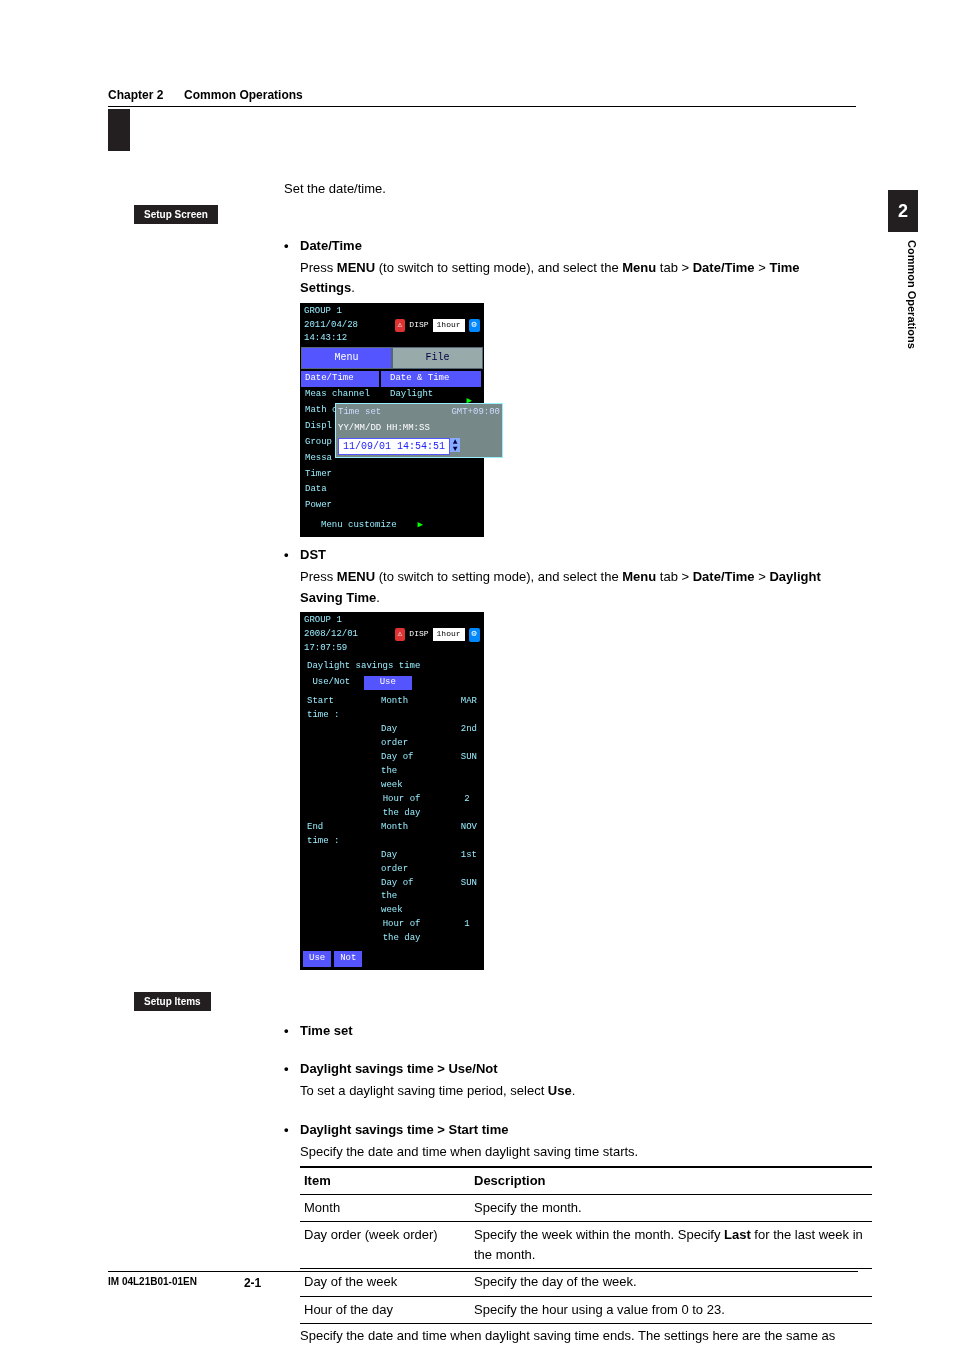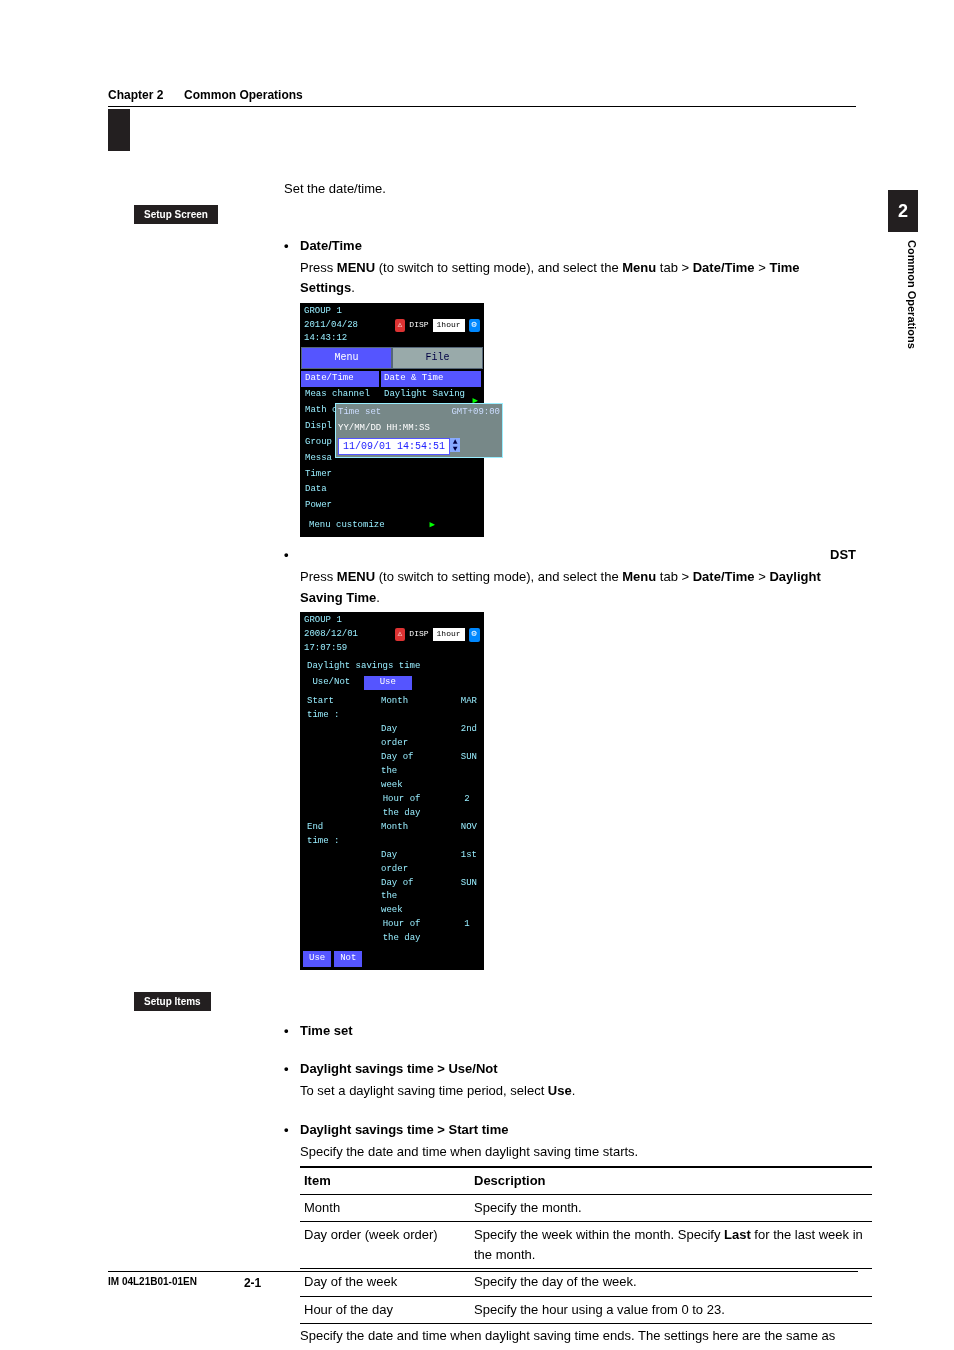--- a/index.html
+++ b/index.html
@@ -127,38 +127,38 @@
   .dev-tab {
     flex:1; text-align:center; padding:2px 0; font-size:10px;
     background:#9aa; color:#004; border:1px solid #567;
   }
   .dev-tab.active { background:#55f; color:#fff; }
   .dev-body { display:flex; min-height: 120px; }
   .dev-left { width: 78px; background:#000; padding: 2px 0; }
   .dev-left .item { color:#9ef; padding: 1px 4px; font-size:9px; }
   .dev-left .item.sel { background:#55f; color:#fff; }
   .dev-right { flex:1; background:#000; padding:2px; position:relative; }
-  .dev-right .row { color:#9ef; font-size:9px; padding:1px 3px; display:flex; align-items:center; }
+  .dev-right .row { color:#9ef; font-size:9px; padding:1px 9px; display:flex; align-items:center; }
   .dev-right .sel { background:#55f; color:#fff; }
   .dev-right .arrow { color:#0f0; margin-left:auto; }
   .dev-popup {
     position:absolute; left: -44px; top: 34px; width: 168px;
     background:#788; border:1px solid #9ef; padding:2px;
   }
   .dev-popup .ptitle { color:#cdf; font-size:9px; display:flex; justify-content:space-between; }
   .dev-popup .pfields { color:#fff; font-size:9px; margin-top:2px; }
   .dev-popup .pval {
     background:#fff; color:#22f; padding:0 4px; display:inline-block;
     border:1px solid #55f;
   }
   .dev-popup .spin {
     display:inline-block; width:10px; text-align:center; background:#8af;
     color:#004; font-size:8px; line-height:7px; vertical-align:top;
   }
-  .dev-bottom { background:#000; padding:2px 8px; }
+  .dev-bottom { background:#000; padding:2px 20px; }
   .dev-bottom .item { color:#9ef; font-size:9px; padding:1px 0;}
   .dev-bottom .item .arrow { color:#0f0; float:right; margin-right:40px;}
   .dev-foot { display:flex; gap:3px; padding:2px;}
   .dev-foot .fbtn {
     background:#55f; color:#fff; font-size:9px; padding:1px 6px;
   }
 
   
   .dev2-body { background:#000; padding:3px 6px; color:#9ef; font-size:9px; }
   .dev2-row { padding:1px 0;}
@@ -277,21 +277,21 @@
               <span class="pval">11/09/01 14:54:51</span><span class="spin">▲<br>▼</span>
             </div>
           </div>
         </div>
       </div>
       <div class="dev-bottom">
         <div class="item"><span>Menu customize</span><span class="arrow">▶</span></div>
       </div>
     </div>
 
-    <div class="bullet" style="text-align:right;">
+    <div class="bullet" style="">
       <span class="bullet-title">DST</span>
     </div>
     <div class="indent-para">
       <span>Press </span><b>MENU</b><span> (to switch to setting mode), and select the </span><b>Menu</b><span> tab &gt; </span><b>Date/Time</b><span> &gt; </span><b>Daylight Saving Time</b><span>.</span>
     </div>
 
     <div class="device">
       <div class="dev-status">
         <div class="grp">
           <span>GROUP 1</span><br>

